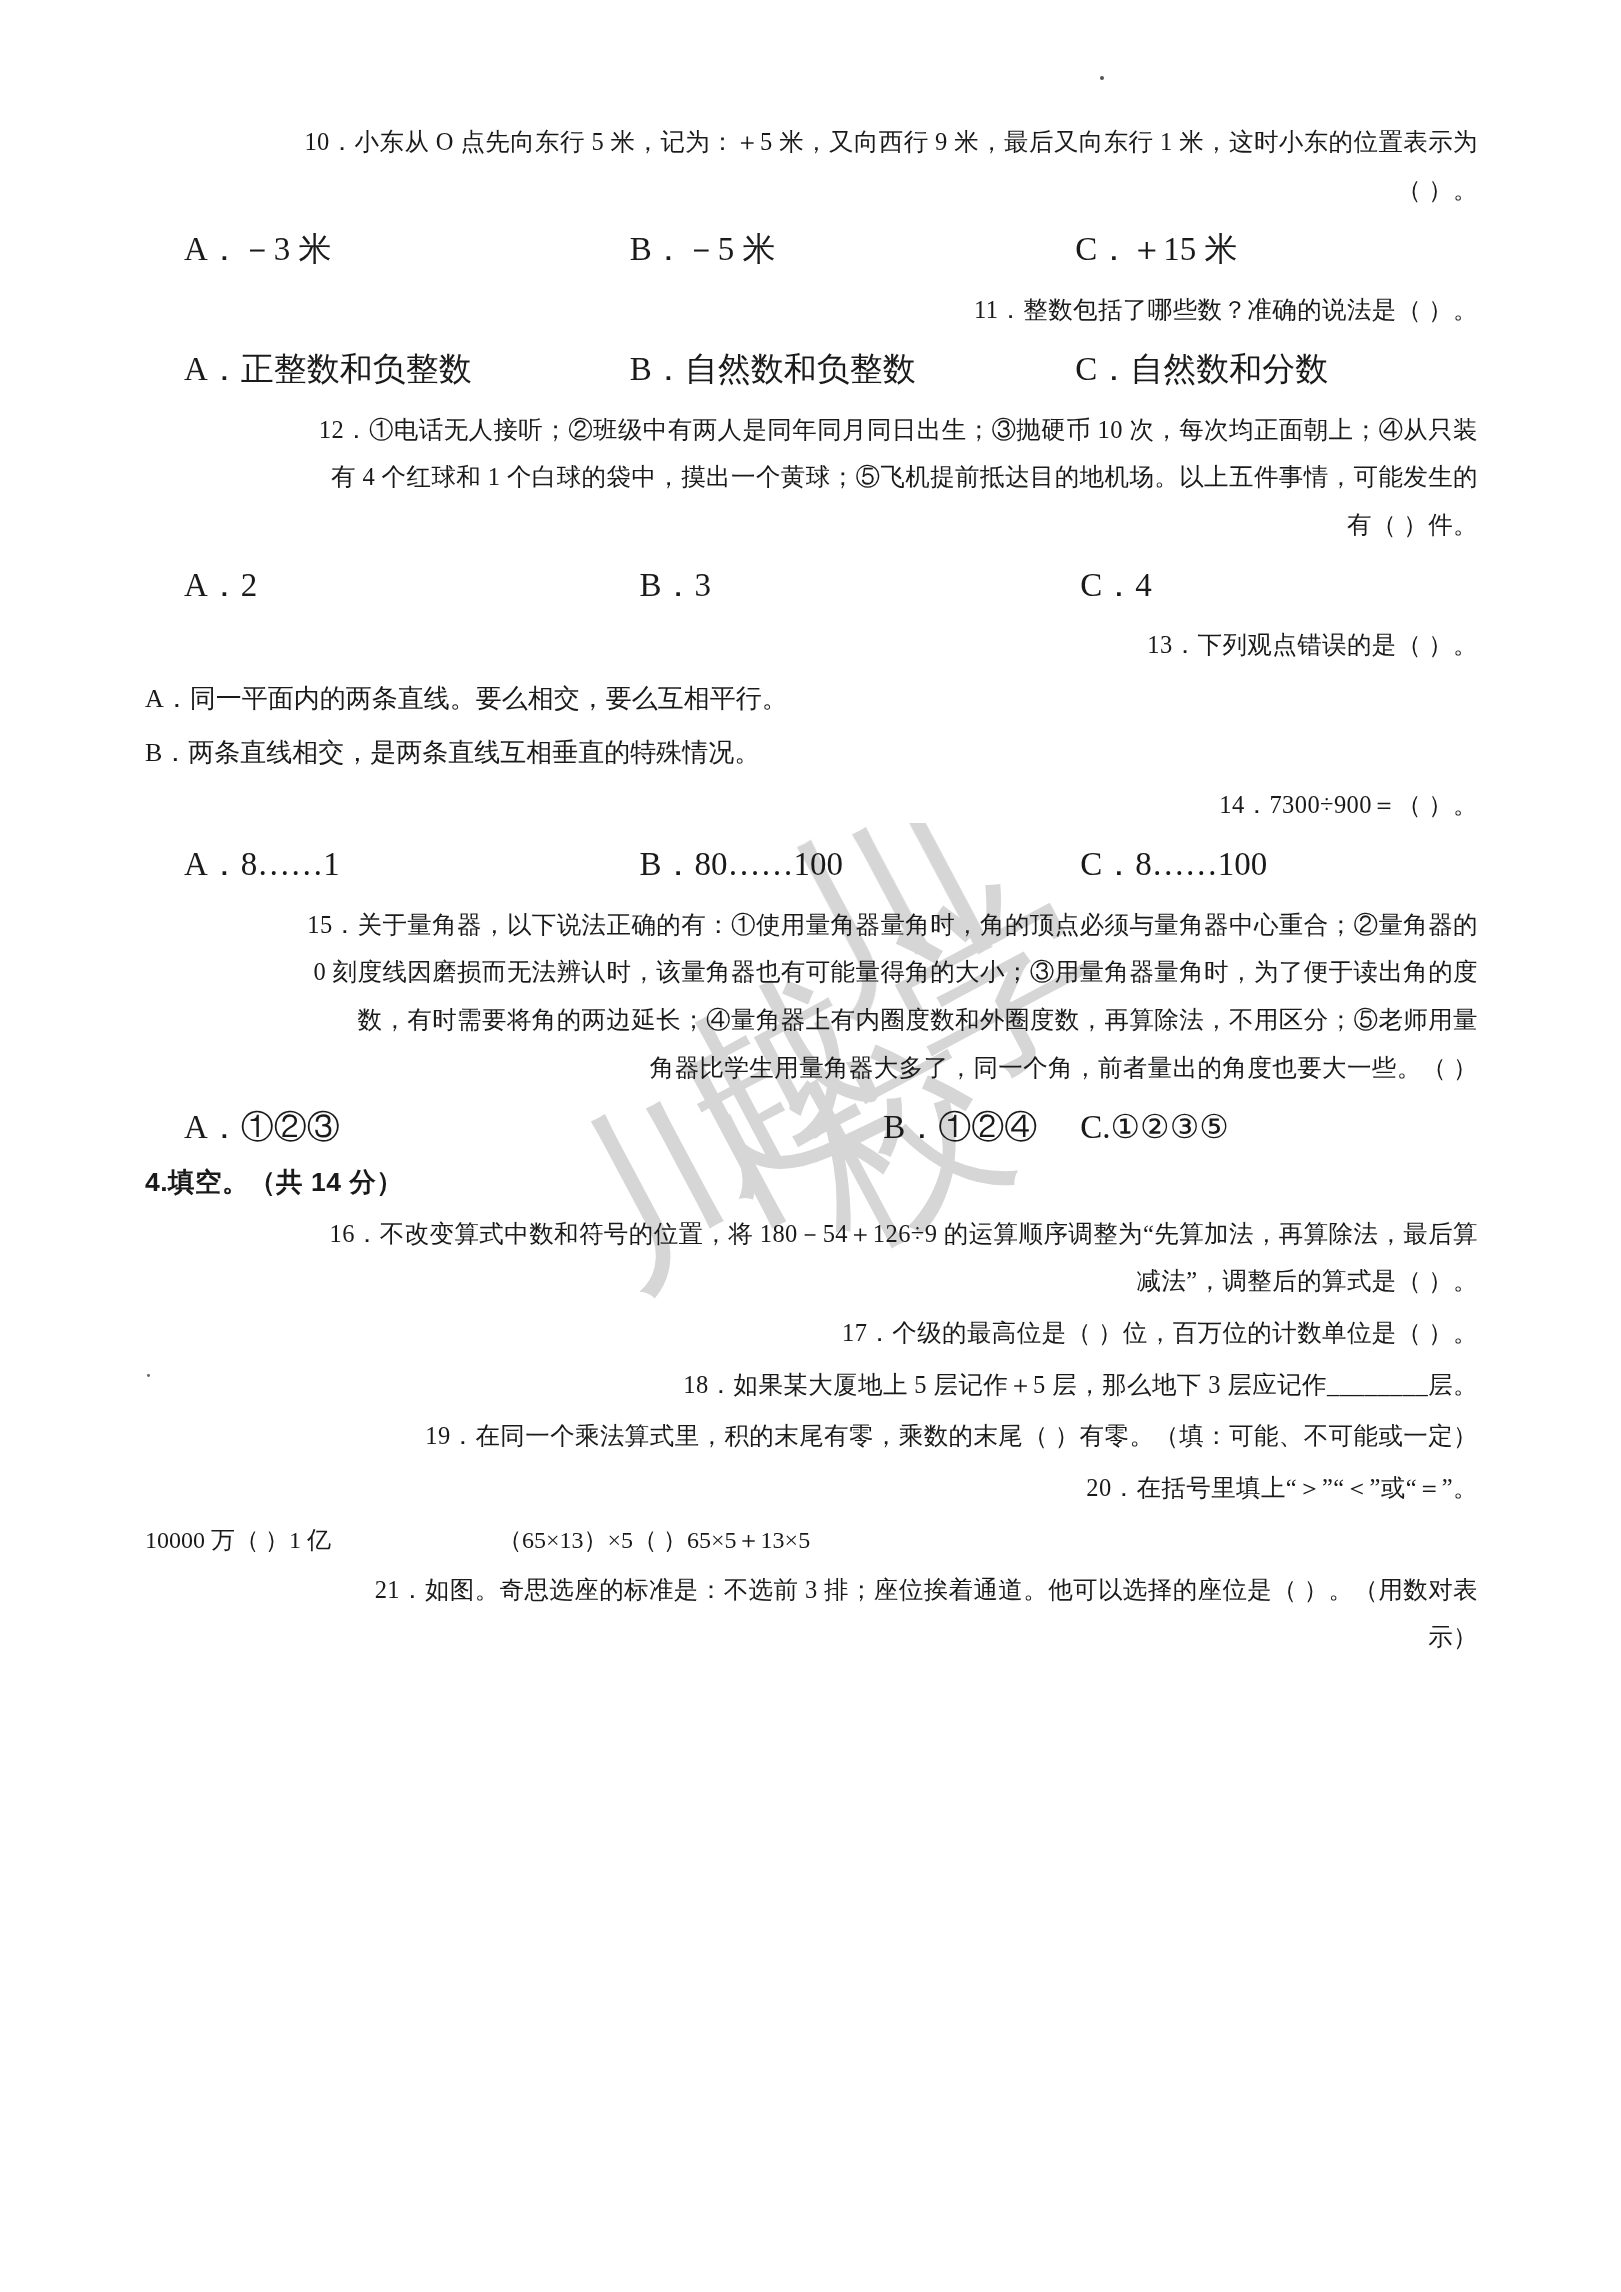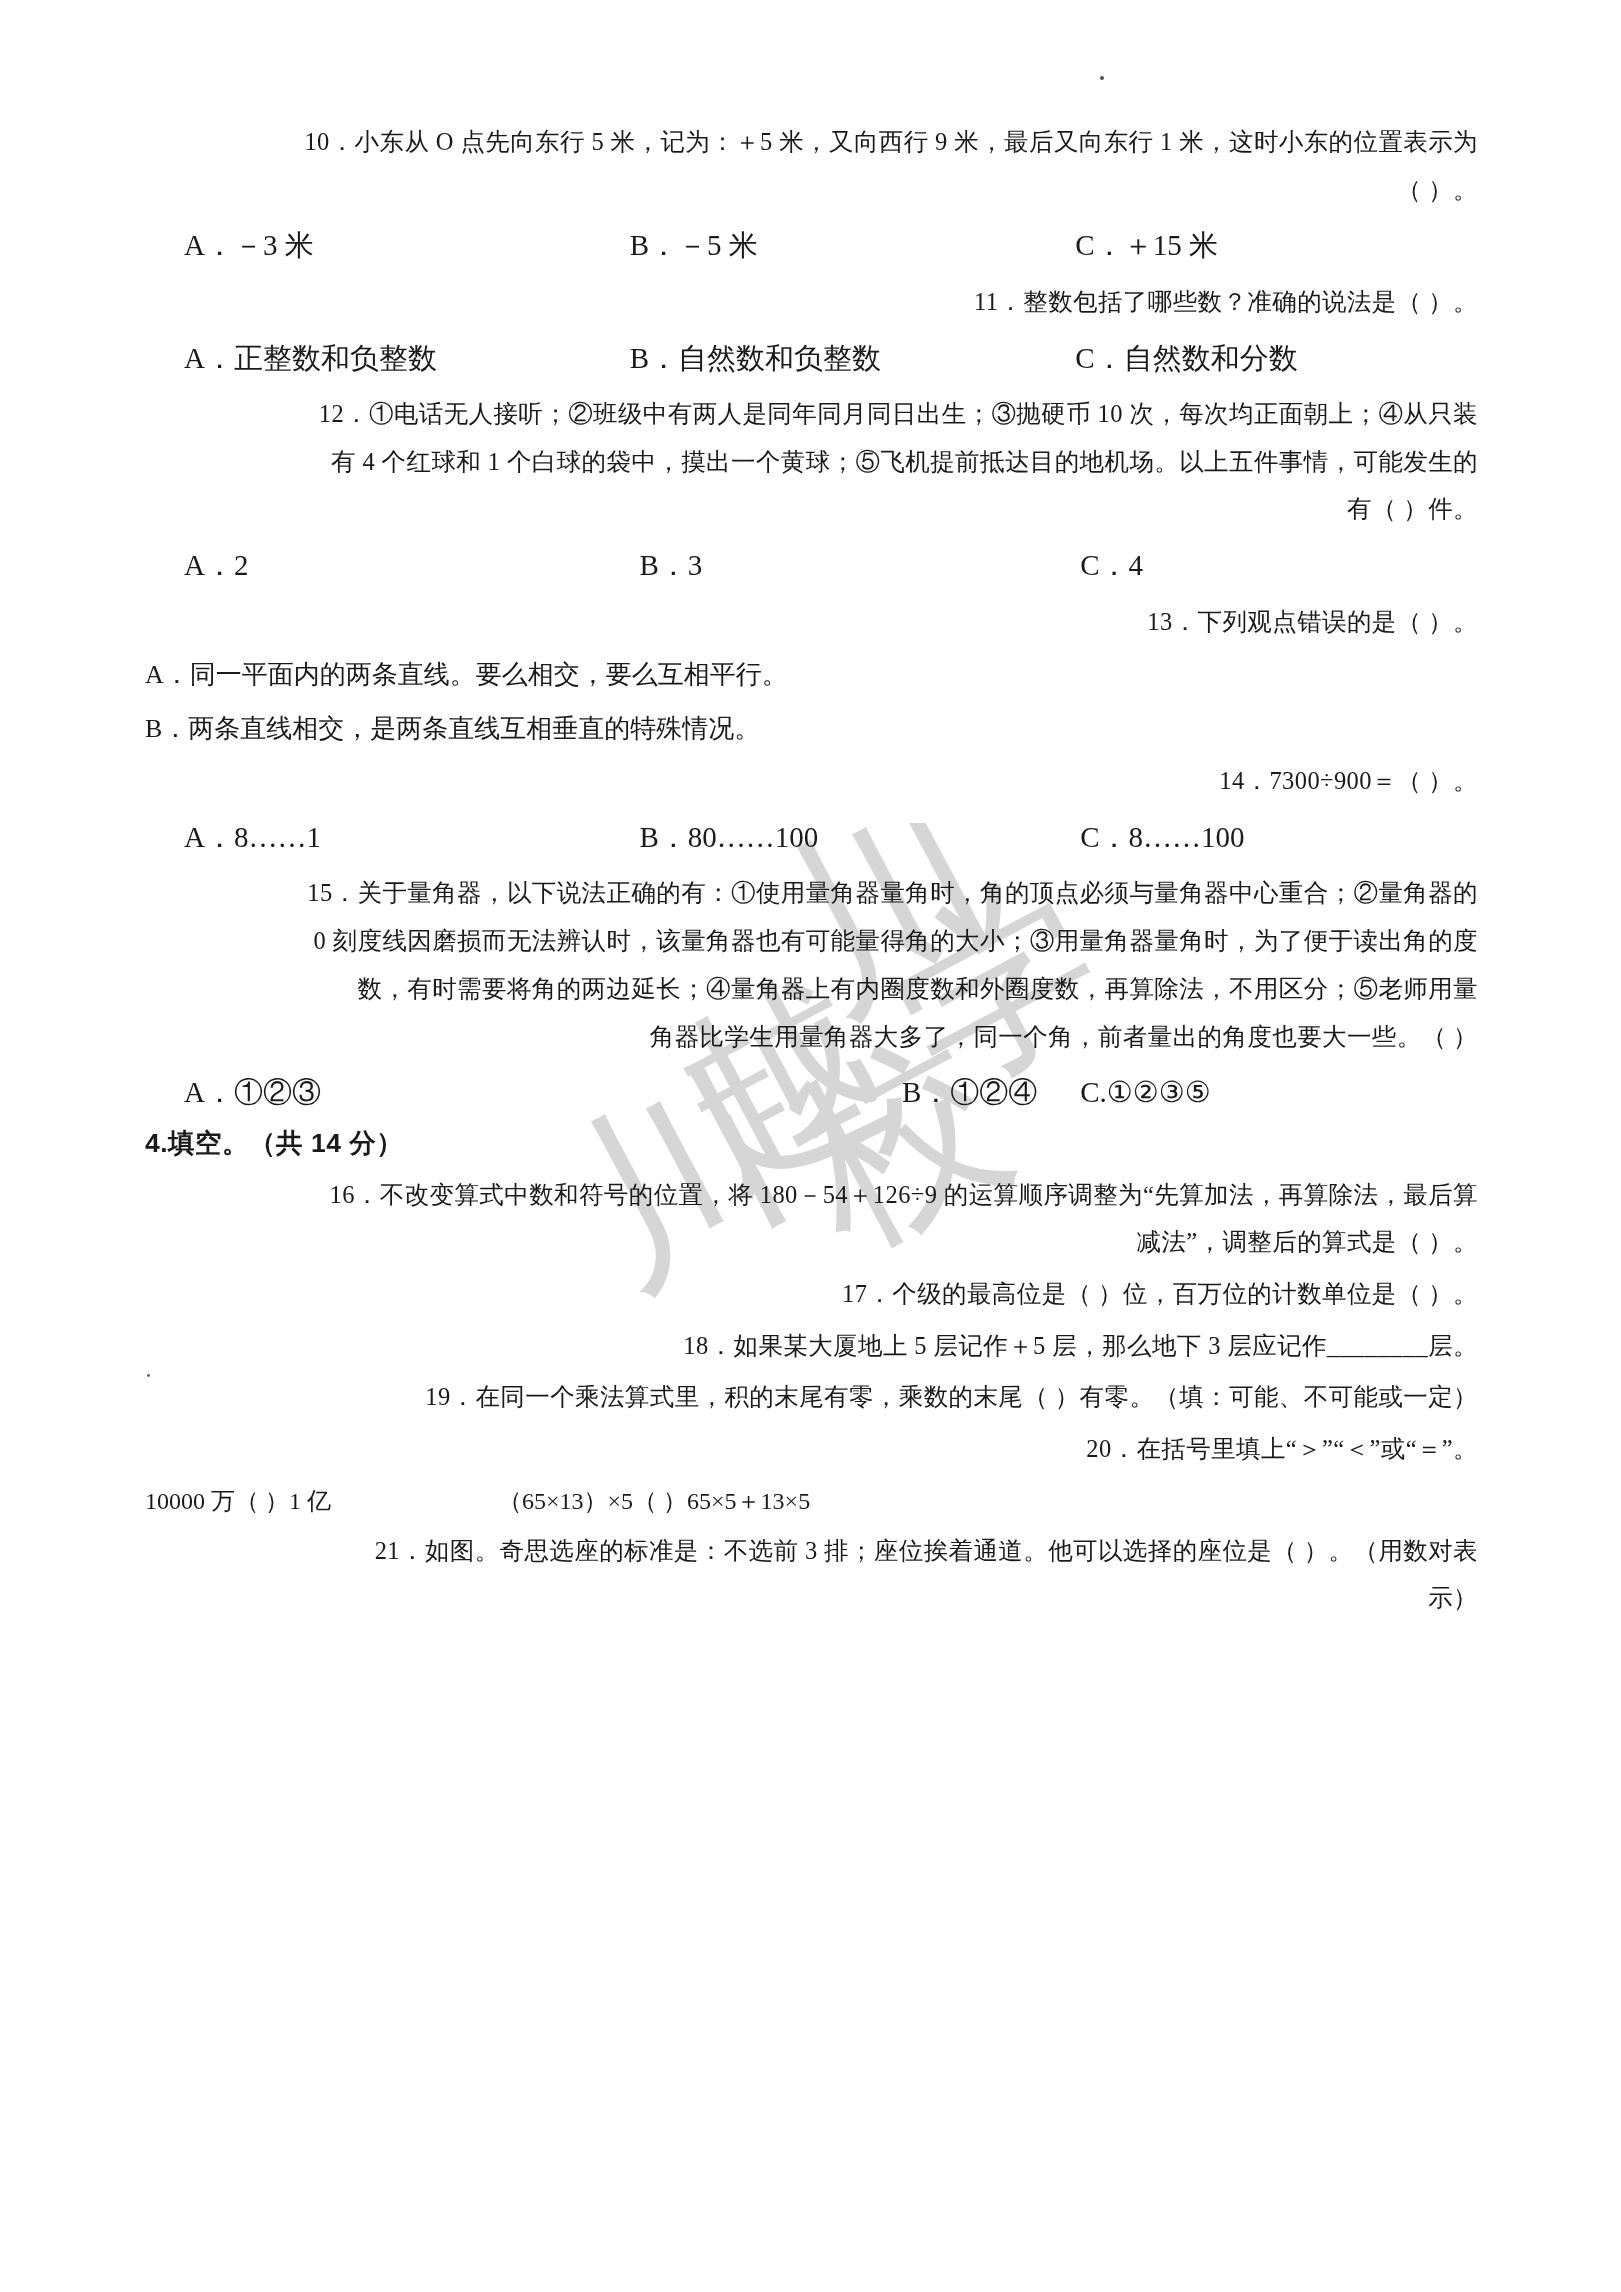--- a/index.html
+++ b/index.html
@@ -58,21 +58,21 @@
     margin-bottom: 3.9px;
     letter-spacing: 0.4px;
     text-align: right;
   }
   .q .indent {
     display: block;
   }
   .opts {
     position: relative;
     z-index: 2;
-    font-size: 29px;
+    font-size: 33px;
     line-height: 1.95;
     display: flex;
     margin-bottom: 3.9px;
     gap: 43px;
   }
   .opts .opt {
     white-space: nowrap;
   }
   .opt-a { width: 412px; }
   .opt-b { width: 412px; }

